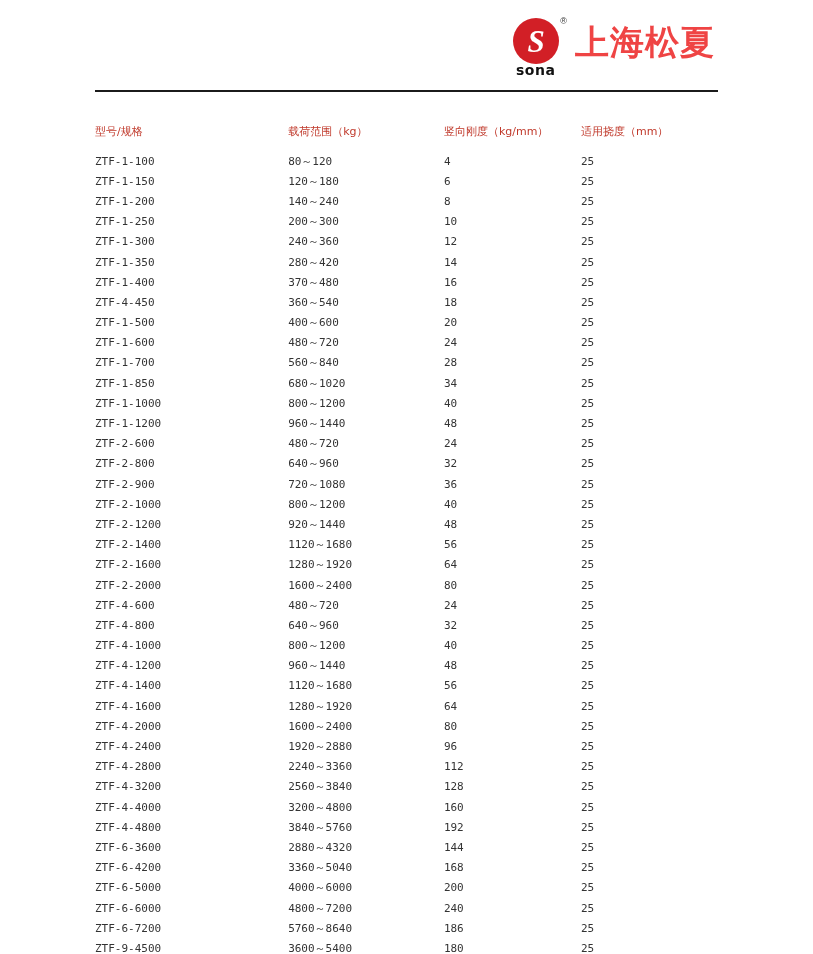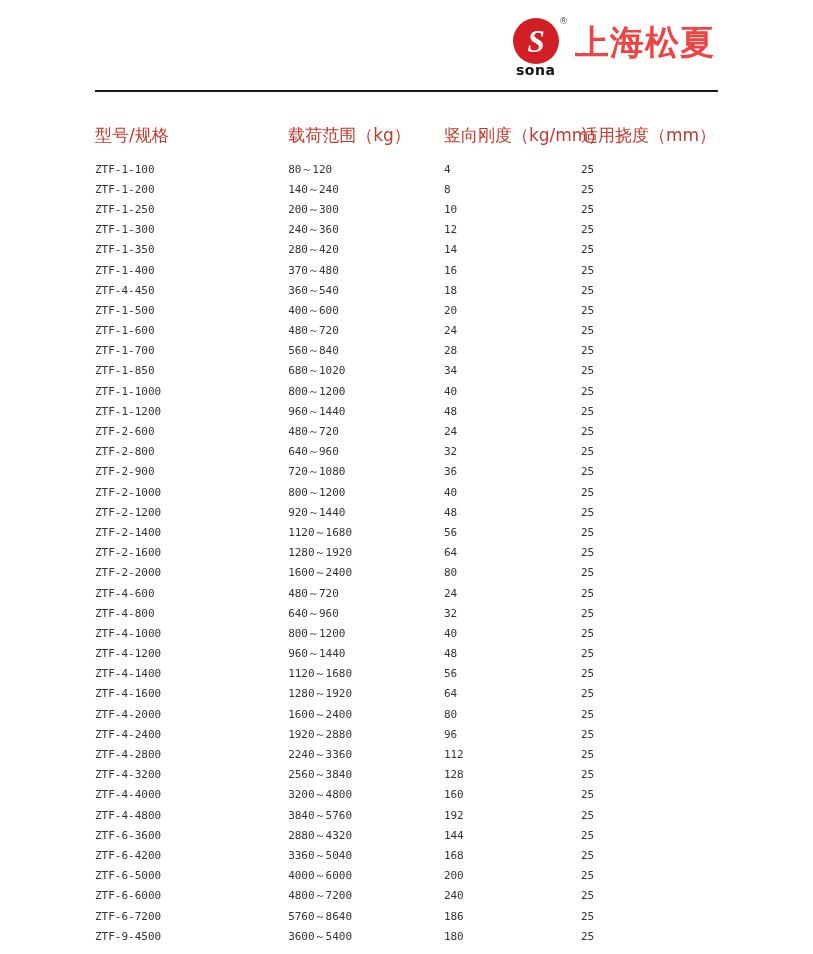--- a/index.html
+++ b/index.html
@@ -100,21 +100,21 @@
   .table-wrap {
     padding: 32px 95px 0 95px;
   }
   table {
     width: 100%;
     border-collapse: collapse;
     table-layout: fixed;
   }
   th {
     text-align: left;
-    font-size: 17px;
+    font-size: 11px;
     font-weight: normal;
     color: #c0392b;
     padding: 0 0 12px 0;
     font-family: "DejaVu Sans", sans-serif;
     white-space: nowrap;
   }
   td {
     font-size: 11px;
     color: #333333;
     padding: 2.6px 0;
@@ -161,20 +161,26 @@
         </tr>
       </thead>
       <tbody id="table-body">
           <tr>
             <td>ZTF-1-100</td>
             <td>80～120</td>
             <td>4</td>
             <td>25</td>
           </tr>
           <tr>
+            <td>ZTF-1-150</td>
+            <td>120～180</td>
+            <td>6</td>
+            <td>25</td>
+          </tr>
+          <tr>
             <td>ZTF-1-200</td>
             <td>140～240</td>
             <td>8</td>
             <td>25</td>
           </tr>
           <tr>
             <td>ZTF-1-250</td>
             <td>200～300</td>
             <td>10</td>
             <td>25</td>

